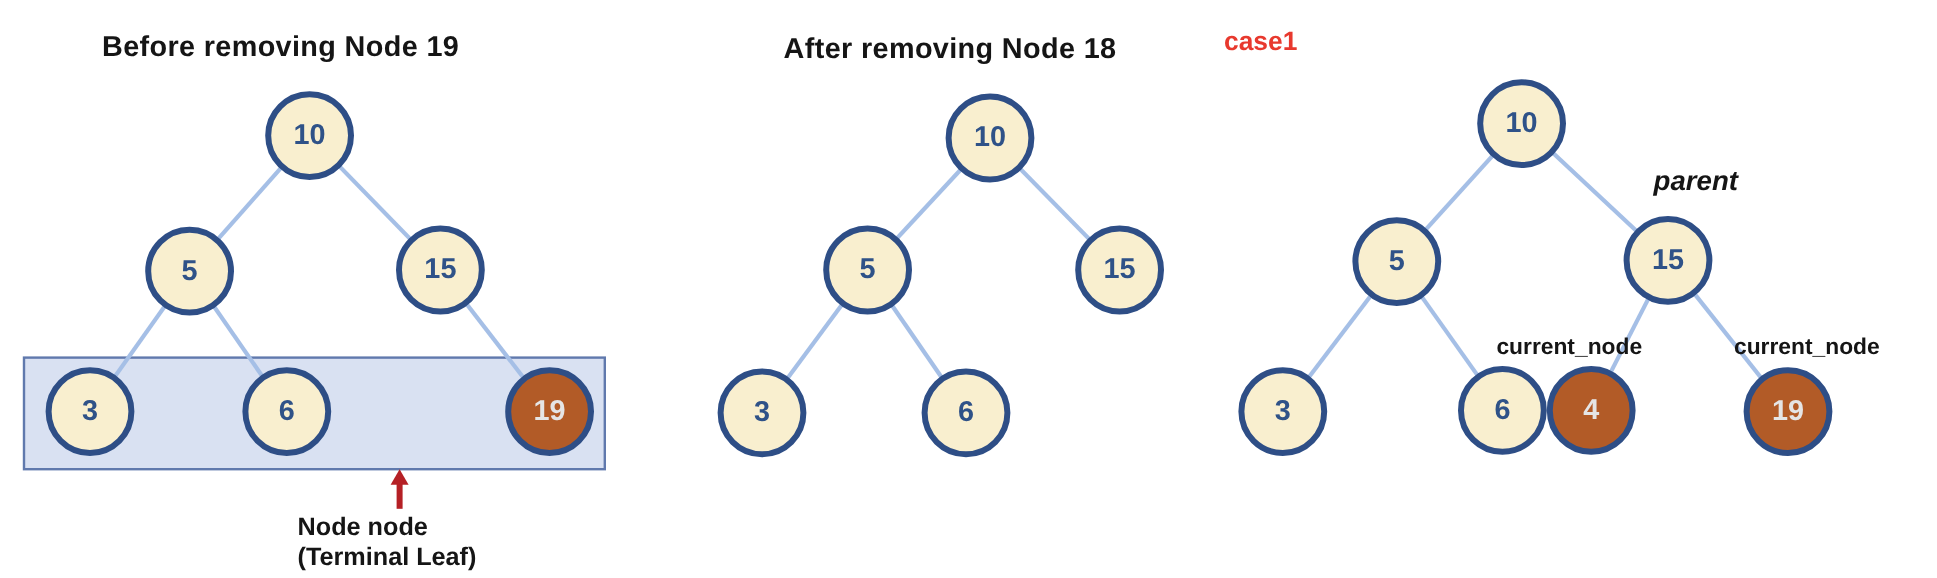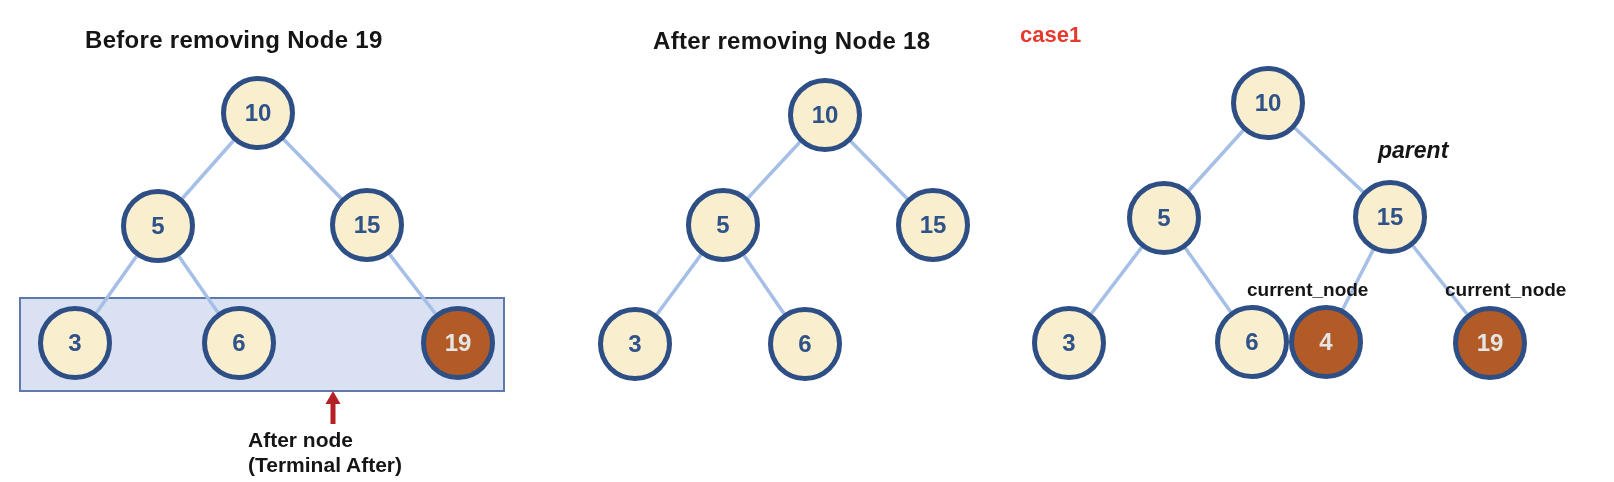--- a/index.html
+++ b/index.html
@@ -135,22 +135,22 @@
   <div class="diagram-title" style="left:85px; top:26px;">Before removing Node 19</div>
 
   <div class="node" style="left:221px; top:76px;">10</div>
   <div class="node" style="left:121px; top:189px;">5</div>
   <div class="node" style="left:330px; top:188px;">15</div>
   <div class="node" style="left:38px;  top:306px;">3</div>
   <div class="node" style="left:202px; top:306px;">6</div>
   <div class="node orange" style="left:421px; top:306px;">19</div>
 
   <div class="leaf-caption">
-    <div>After node</div>
-    <div>(Terminal After)</div>
+    <div>Node node</div>
+    <div>(Terminal Leaf)</div>
   </div>
 
   <div class="diagram-title" style="left:653px; top:27px;">After removing Node 18</div>
 
   <div class="node" style="left:788px; top:78px;">10</div>
   <div class="node" style="left:686px; top:188px;">5</div>
   <div class="node" style="left:896px; top:188px;">15</div>
   <div class="node" style="left:598px; top:307px;">3</div>
   <div class="node" style="left:768px; top:307px;">6</div>
 

